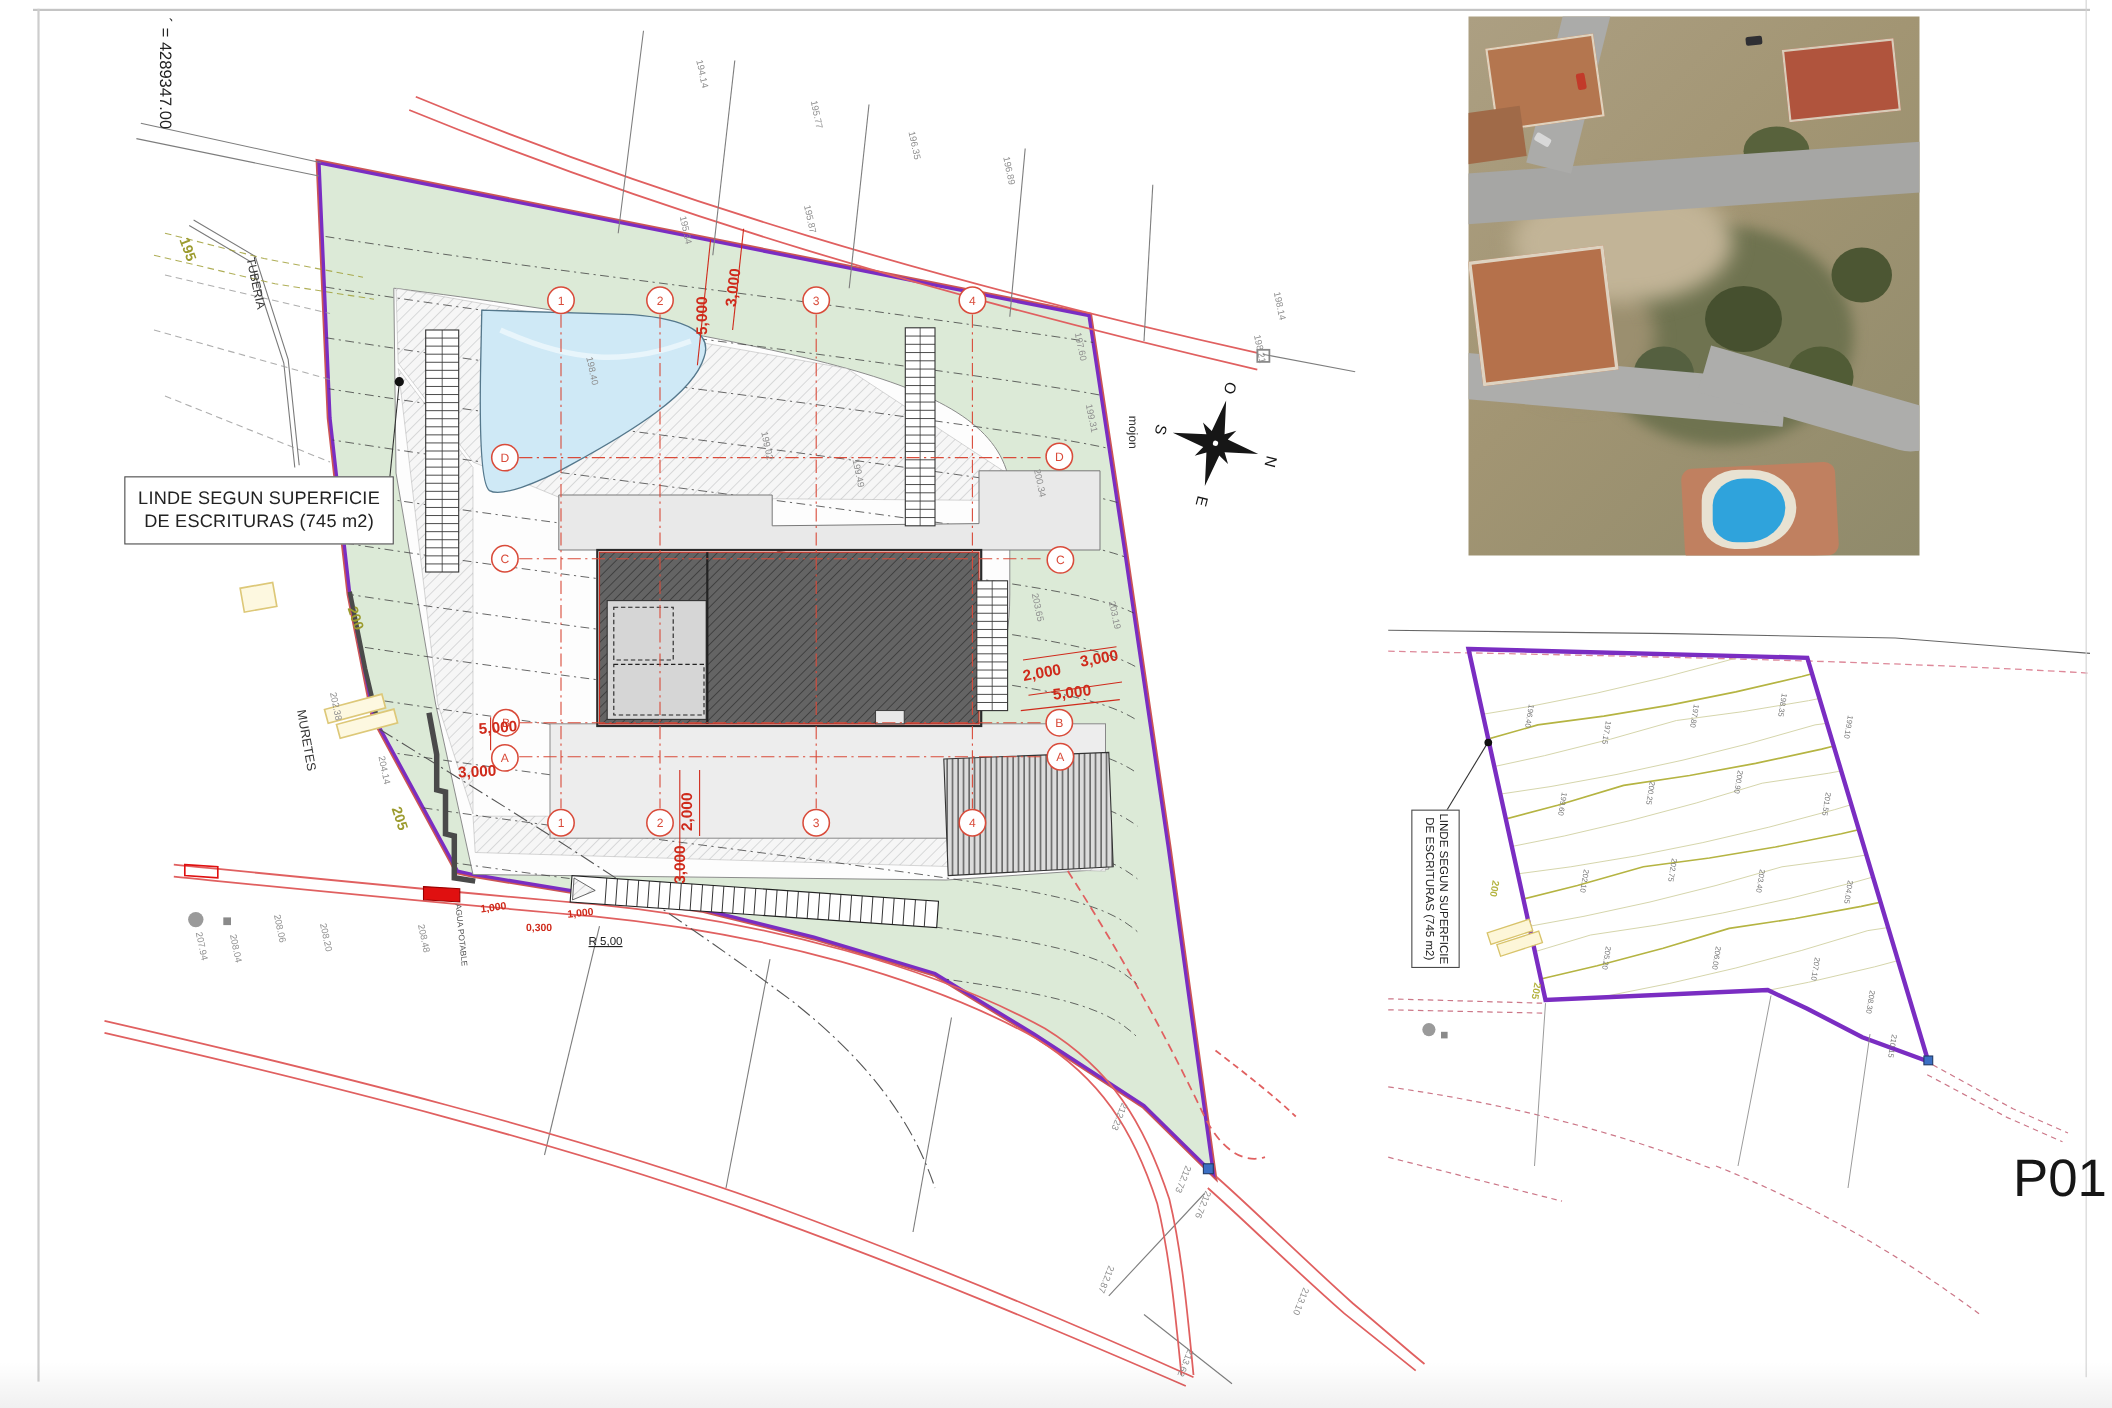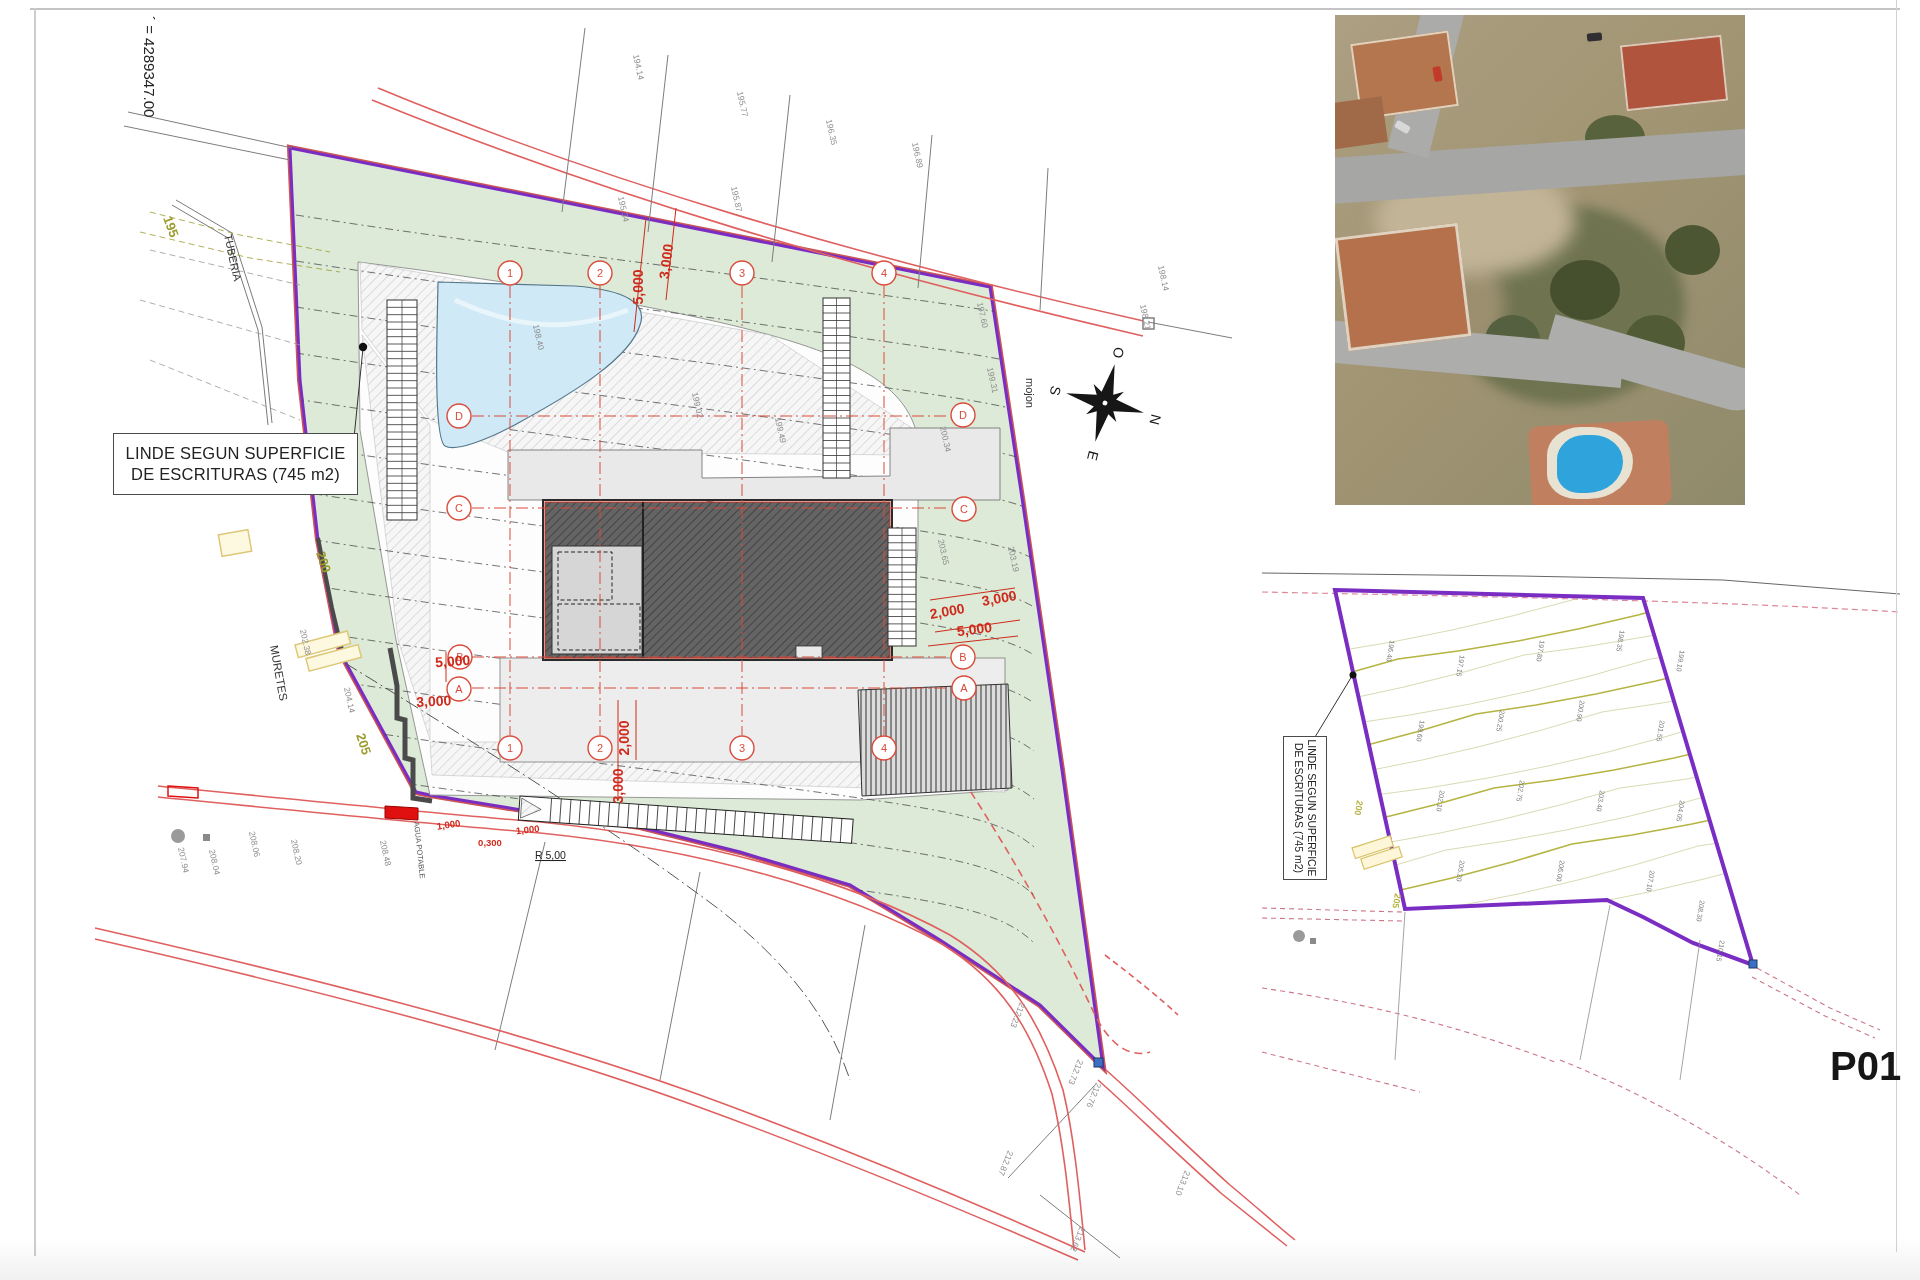--- a/index.html
+++ b/index.html
@@ -12,21 +12,21 @@
   #bottom-shade{position:absolute;left:0;top:1238px;width:1920px;height:42px;
     background:linear-gradient(to bottom,rgba(0,0,0,0),rgba(0,0,0,0.06));}
   svg text{font-family:"Liberation Sans",sans-serif;}
   .labelbox{position:absolute;background:#fff;border:1.6px solid #4a4a4a;color:#222;
     display:flex;flex-direction:column;justify-content:center;align-items:center;line-height:1.25;}
   #linde-box{left:113px;top:433px;width:243px;height:60px;font-size:16.5px;letter-spacing:.2px;}
   #inset-linde-box{left:1327px;top:736px;width:142px;height:42px;font-size:10.5px;
     transform:rotate(90deg);transform-origin:top left;border-width:1px;}
   #coord-label{position:absolute;left:158px;top:16px;font-size:15px;color:#222;
     transform:rotate(90deg);transform-origin:top left;white-space:nowrap;}
-  #sheet-number{position:absolute;left:1830px;top:1044px;font-size:40px;color:#161616;font-weight:700;}
+  #sheet-number{position:absolute;left:1830px;top:1044px;font-size:48px;color:#161616;font-weight:400;}
   
   #aerial{position:absolute;left:1335px;top:15px;width:410px;height:490px;overflow:hidden;
     background:linear-gradient(135deg,#ac9f82 0%,#a29573 45%,#8f8a6b 100%);}
   #aerial .blob{position:absolute;border-radius:50%;}
   #aerial .road{position:absolute;background:#a3a3a1;}
   #aerial .house{position:absolute;}
   #aerial .car{position:absolute;width:15px;height:8px;border-radius:2px;}
 </style>
 </head>
 <body>

